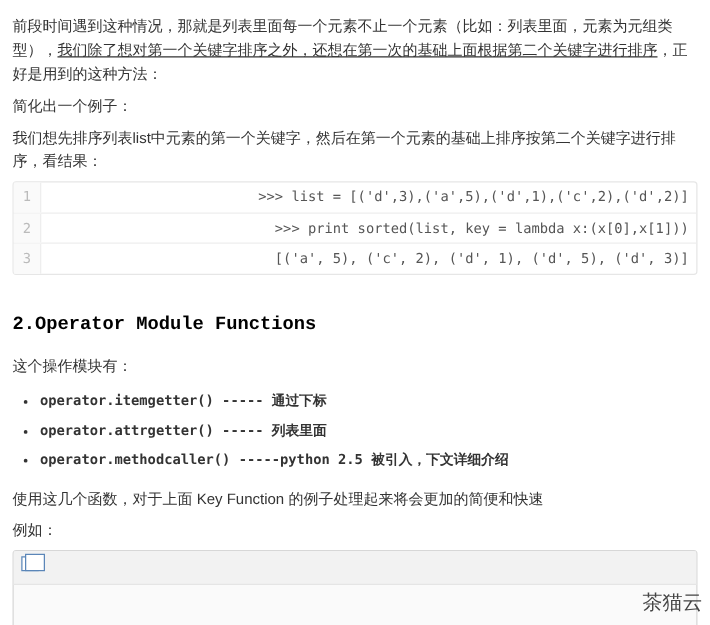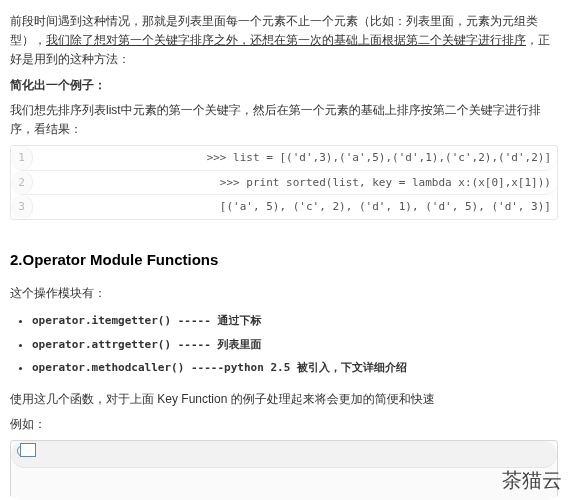--- a/index.html
+++ b/index.html
@@ -1,34 +1,35 @@
 <!DOCTYPE html>
 <html><head>
 <meta charset="utf-8">
 <style>
-  * { box-sizing: border-box; border-radius: 22px; }
+  * { box-sizing: border-box; }
   body {
     margin: 0;
     padding: 0;
     font-family: "Microsoft YaHei", "PingFang SC", Arial, sans-serif;
     font-size: 12px;
     color: #333;
     width: 568px;
     background: #fff;
     line-height: 1.6;
   }
   .content { padding: 6px 10px 0 10px; }
   p { margin: 6px 0; }
   .u { text-decoration: underline; }
-  .bold { font-weight: bold; }
+  .bold { font-weight: normal; }
   h3.section-title {
     font-size: 15px;
     font-weight: bold;
     margin: 28px 0 12px 0;
     color: #000;
+    font-family: Liberation Mono, monospace;
   }
 
   
   .code-lines {
     border: 1px solid #e6e6e6;
     border-radius: 3px;
     margin: 6px 0 14px 0;
     font-family: Consolas, monospace;
     font-size: 11px;
     color: #555;
@@ -101,21 +102,21 @@
   .cb-body {
     padding: 6px 8px 4px 8px;
     white-space: pre-wrap;
     line-height: 1.6;
   }
 
   .watermark {
     position: absolute;
     right: 6px;
     bottom: 4px;
-    font-size: 20px;
+    font-size: 16px;
     color: #444;
     font-family: "Microsoft YaHei", sans-serif;
   }
   .page-wrap { position: relative; width: 568px; height: 500px; overflow: hidden; }
 </style>
 </head>
 <body>
 
 <div class="page-wrap">
 <div class="content">

